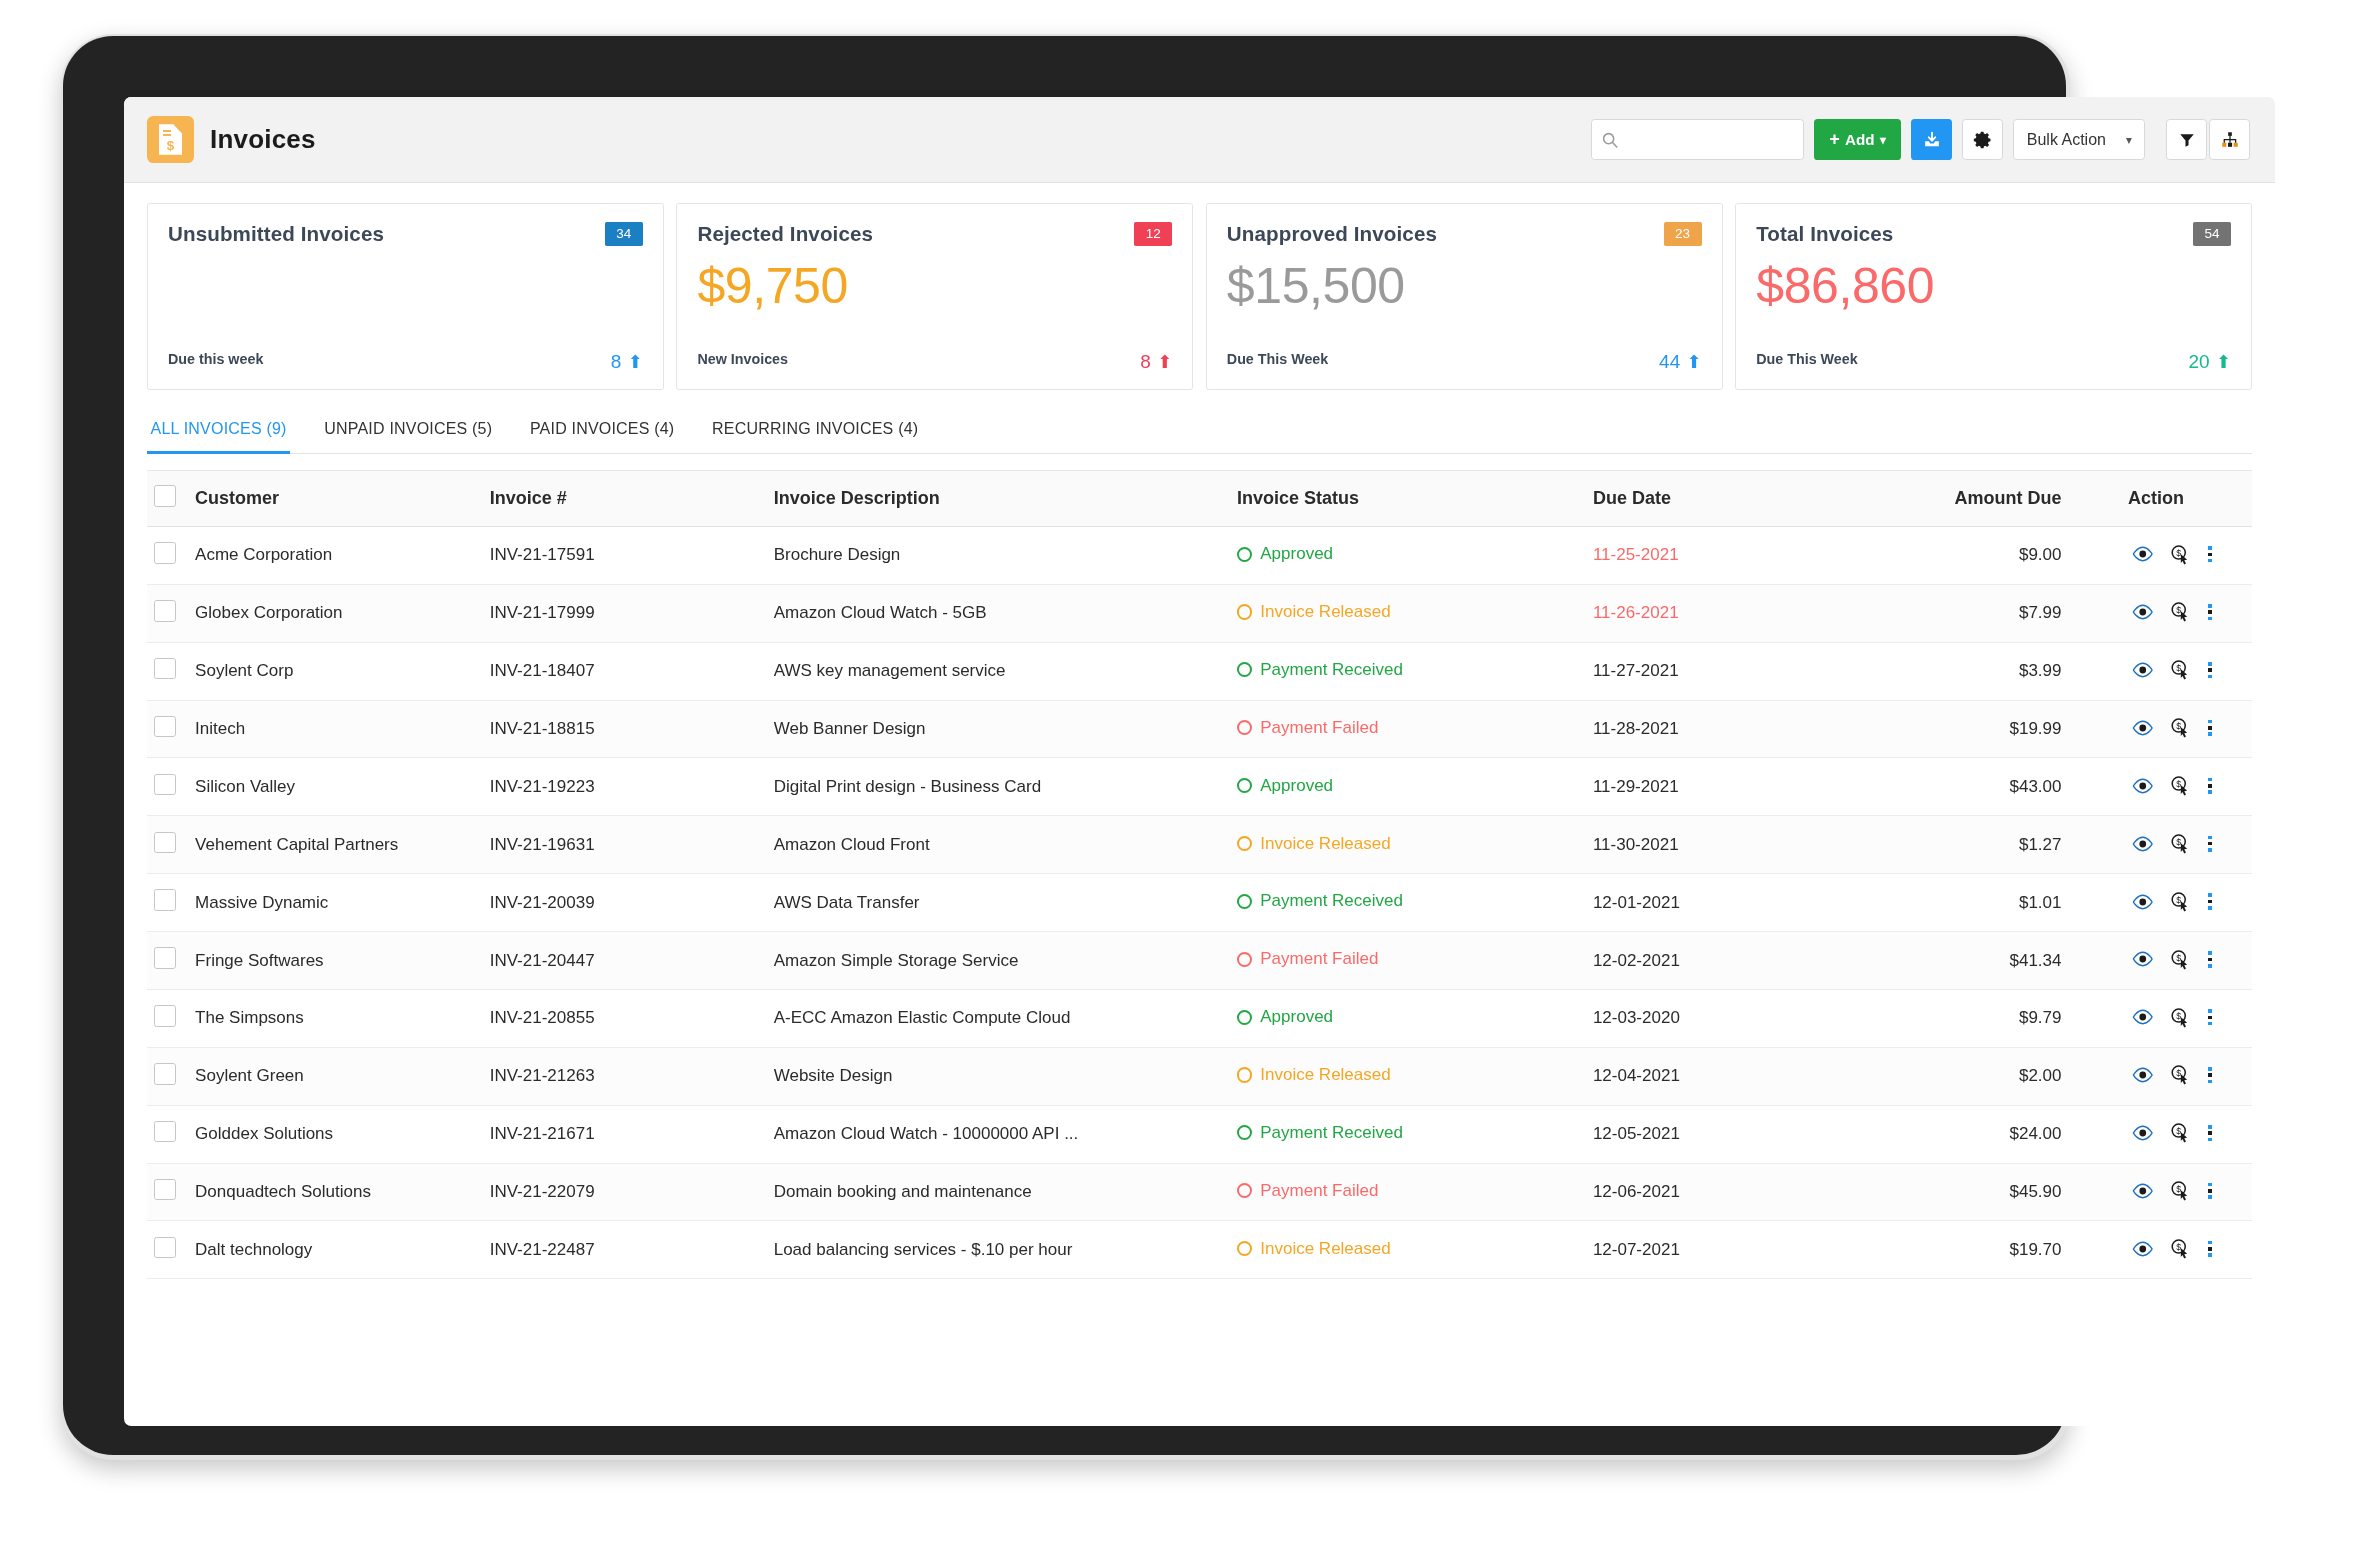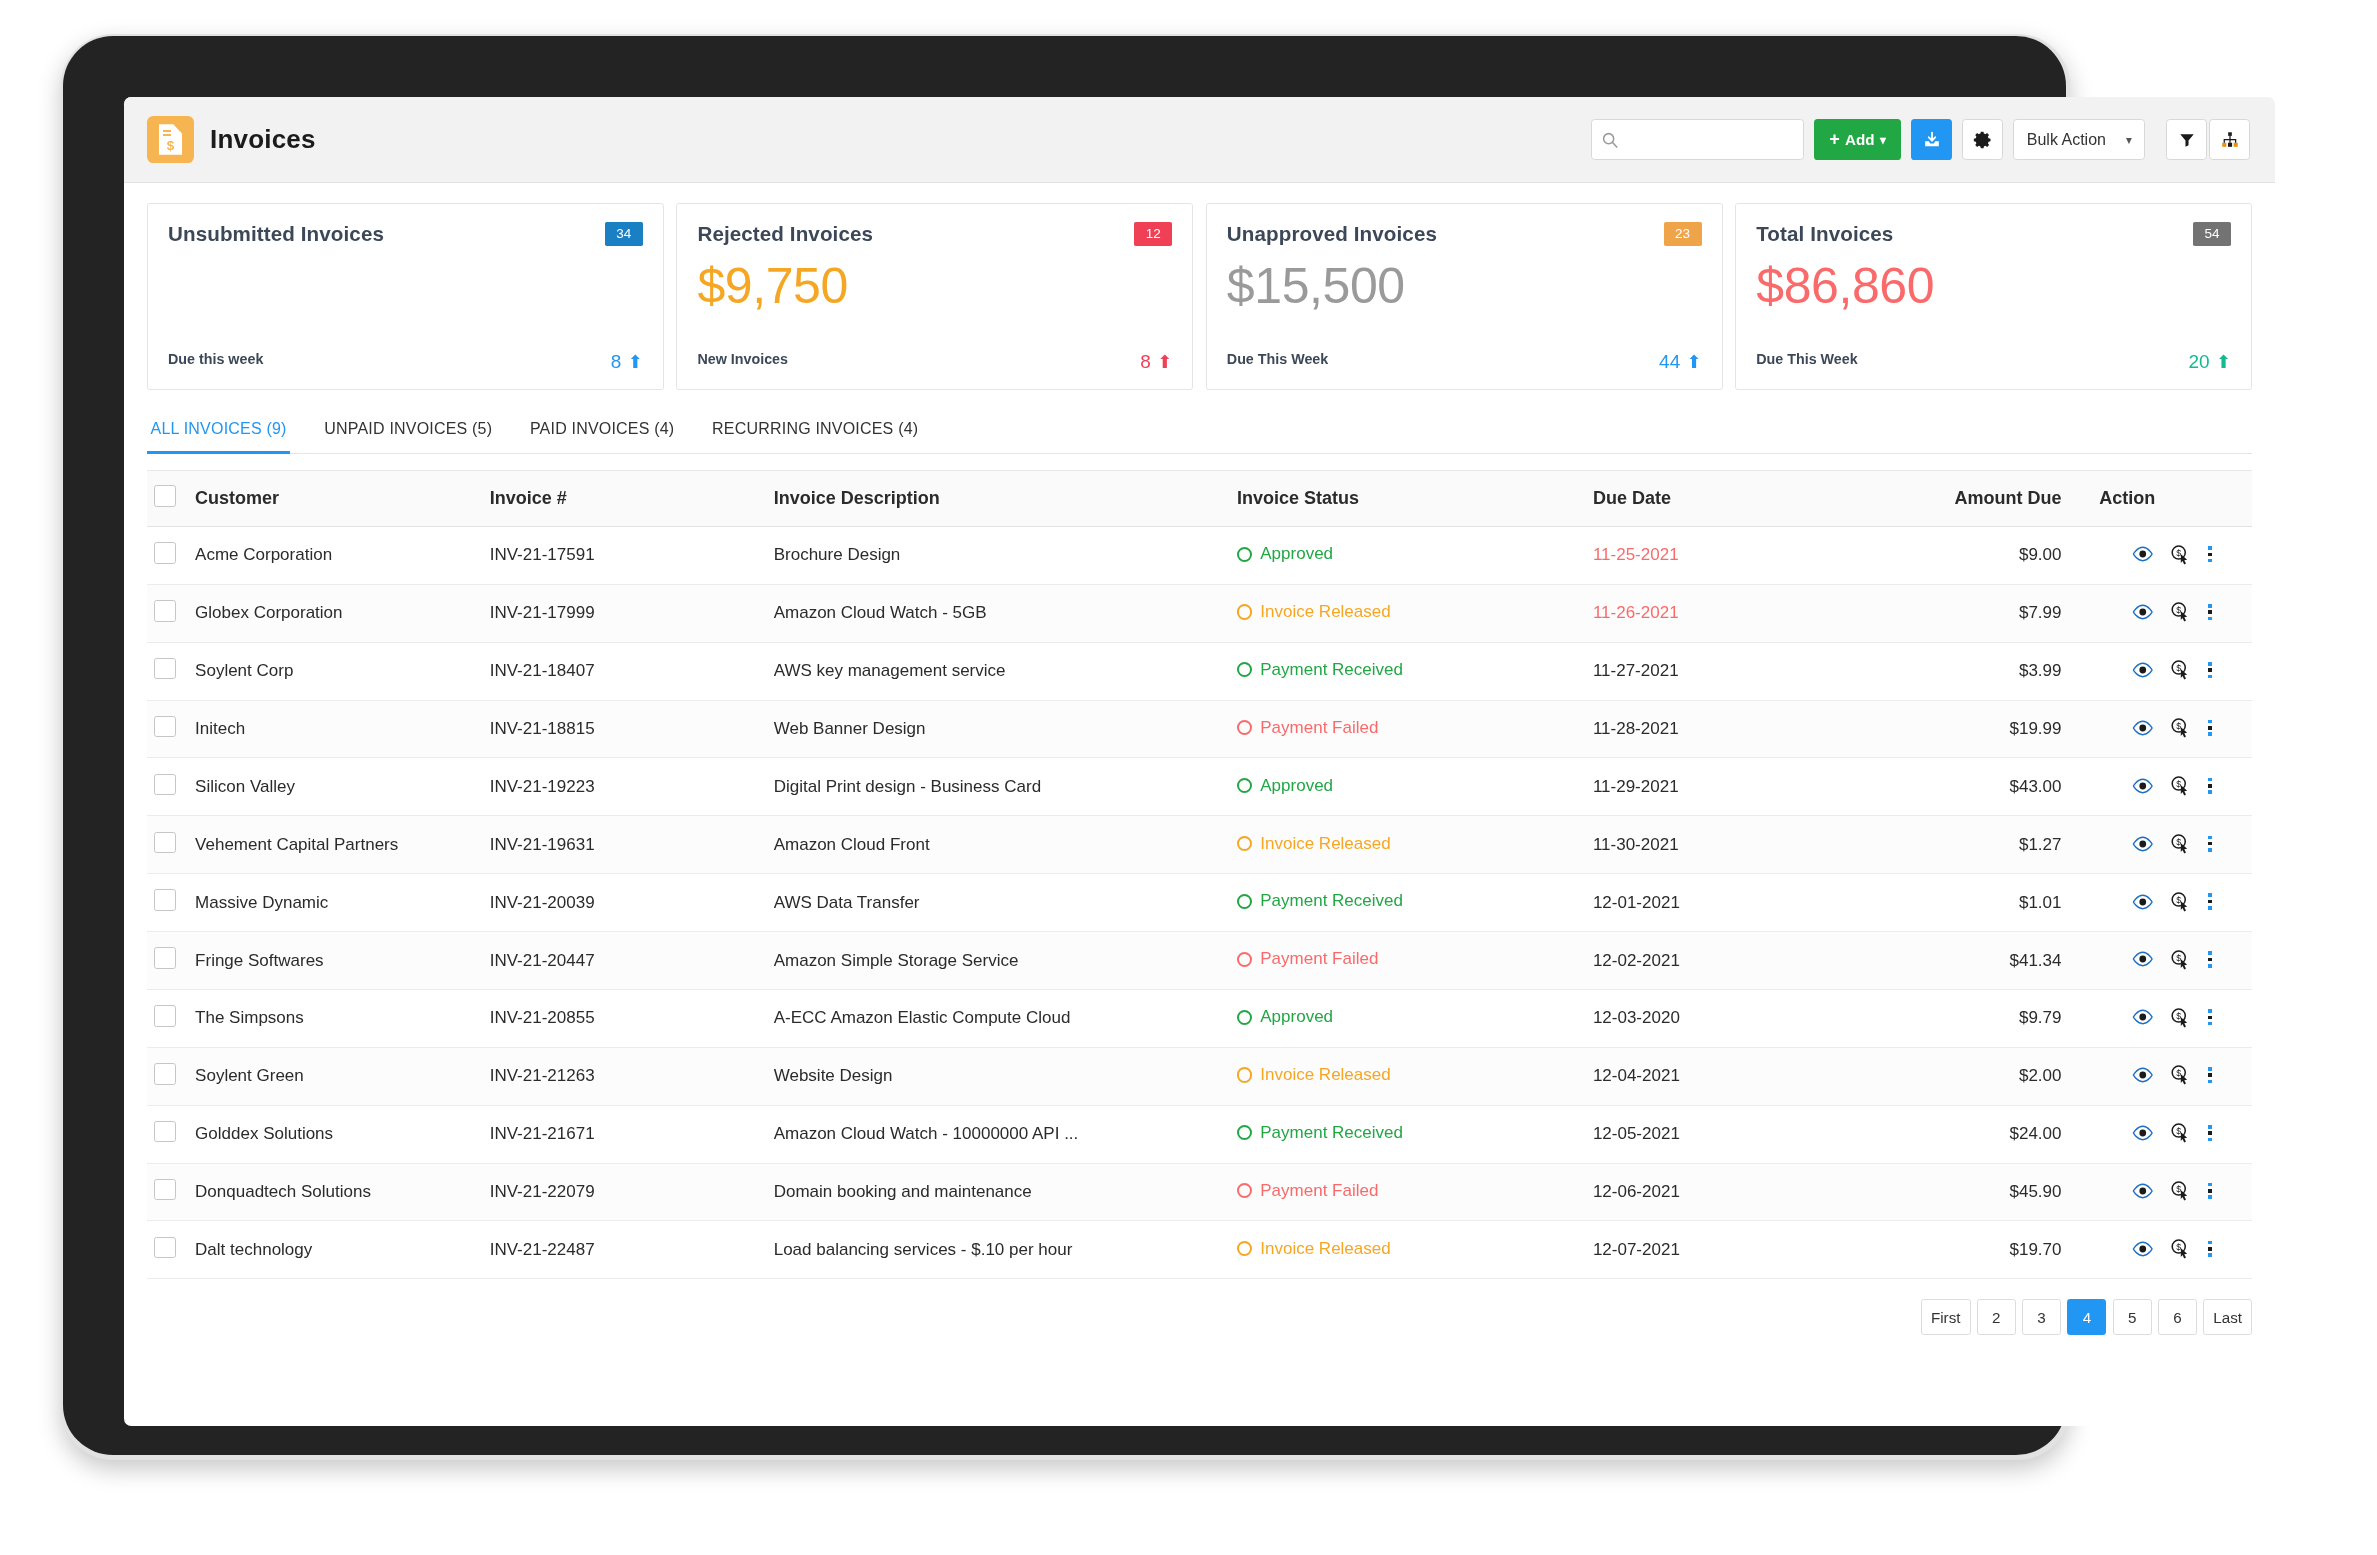--- a/index.html
+++ b/index.html
@@ -192,21 +192,21 @@
   .col-chk { width: 41px; }
   .col-cust { width: 296px; }
   .col-inv { width: 287px; }
   .col-desc { width: 466px; }
   .col-status { width: 359px; }
   .col-due { width: 251px; }
   .col-amt { width: 260px; text-align: right; }
   .col-act { width: 161px; text-align: center; }
   th.col-amt, td.col-amt { text-align: right; padding-right: 30.5px; }
   th.col-act, td.col-act { text-align: center; }
-  th.col-act { padding-right: 39px; text-align: left; }
+  th.col-act { padding-right: 39px; text-align: center; }
 
   .chk {
     width: 21.5px; height: 21.5px;
     border: 0.9px solid #c6c6c6;
     border-radius: 2.7px;
     background: #fff;
     display: inline-block;
     cursor: pointer;
   }
   .status { display: inline-flex; align-items: center; gap: 8px; }
@@ -821,24 +821,15 @@
                   <i></i>
                   <i></i>
                   <i></i>
                 </span>
               </span></td>
           </tr>
         </tbody>
     </table>
   </div>
 
-  <div class="pagination" id="pagination">
-      <div class="page-btn">First</div>
-      <div class="page-btn">2</div>
-      <div class="page-btn">3</div>
-      <div class="page-btn active">4</div>
-      <div class="page-btn">5</div>
-      <div class="page-btn">6</div>
-      <div class="page-btn">Last</div>
-    </div>
 
 </div>
 
 
 </body></html>

